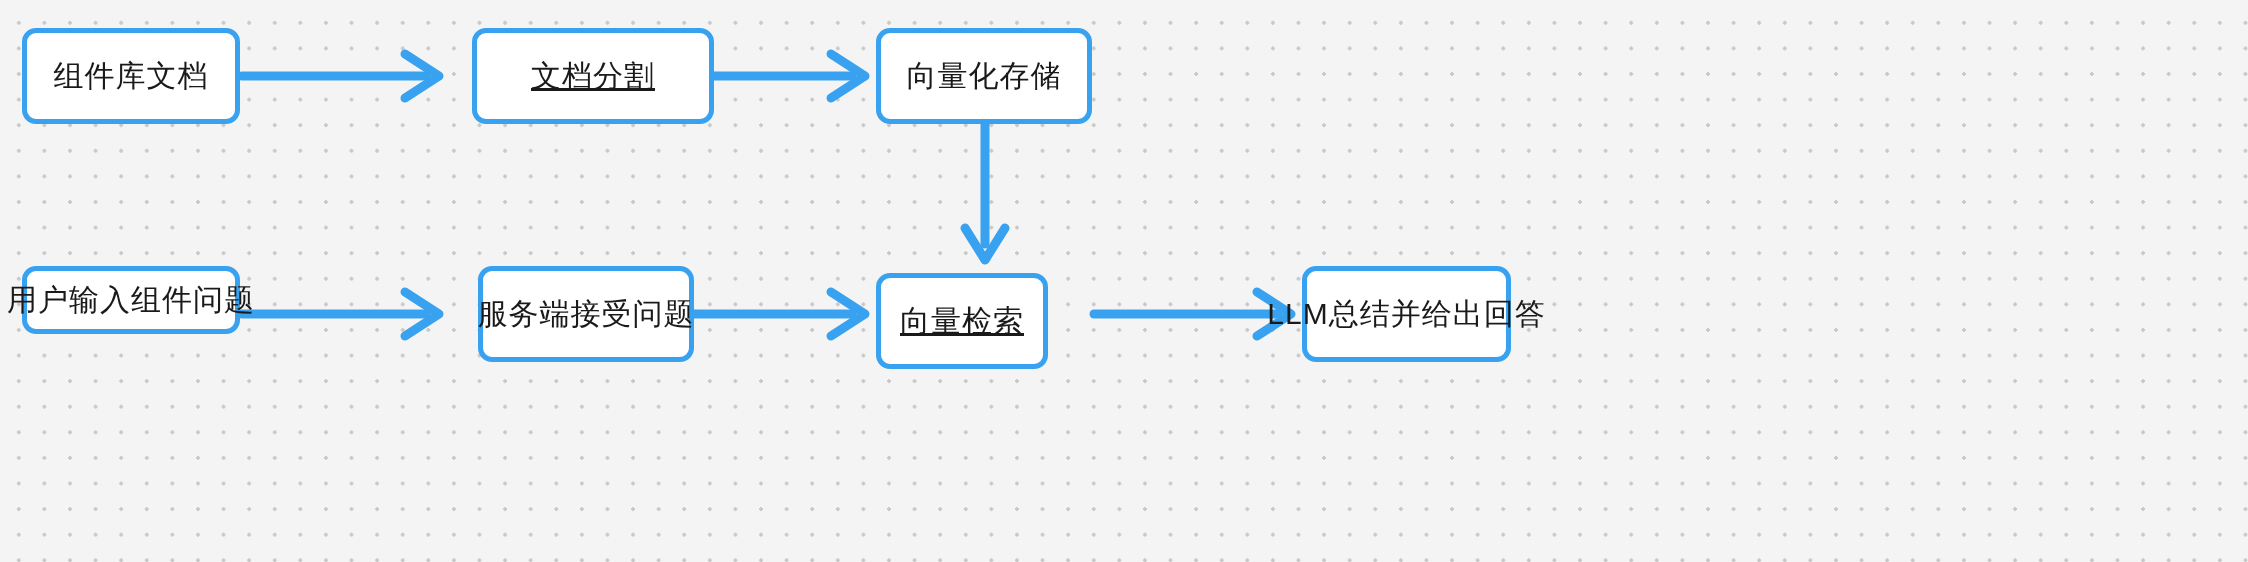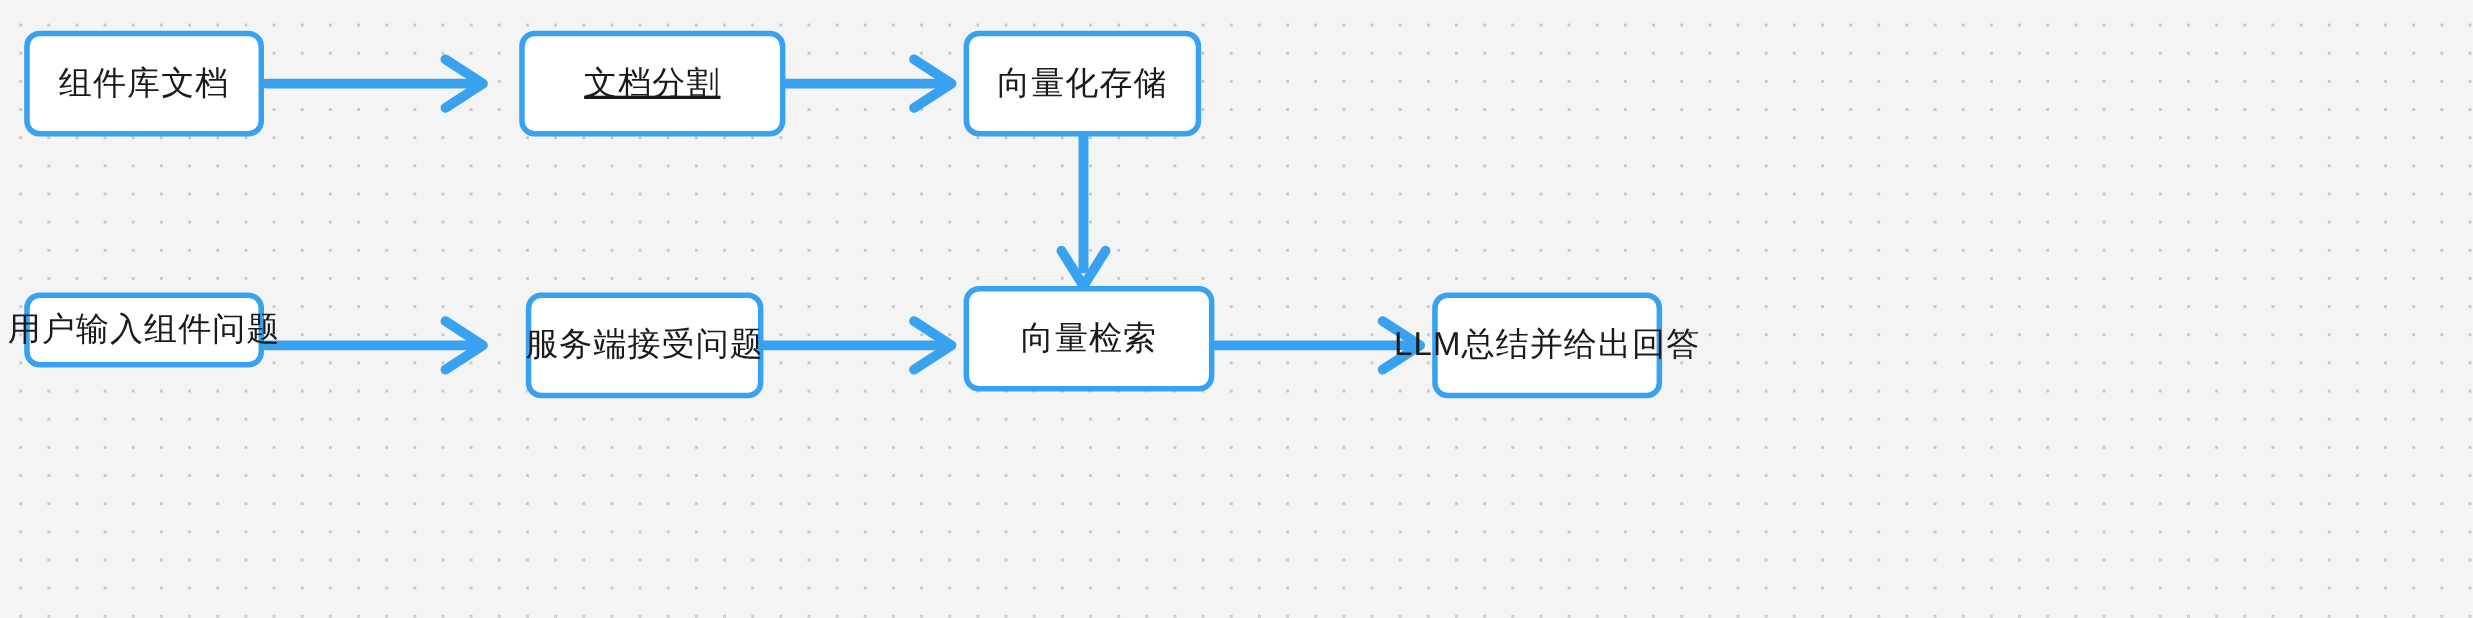--- a/index.html
+++ b/index.html
@@ -113,21 +113,21 @@
   </div>
 
   <div class="node" style="left:22px; top:266px; width:218px; height:68px;">
     <span class="node-label">用户输入组件问题</span>
   </div>
 
   <div class="node" style="left:450px; top:266px; width:216px; height:96px;margin-left:28px;">
     <span class="node-label">服务端接受问题</span>
   </div>
 
-  <div class="node" style="left:876px; top:260px; width:228px; height:96px;">
+  <div class="node" style="left:876px; top:273px; width:172px; height:96px;text-decoration:underline;">
     <span class="node-label">向量检索</span>
   </div>
 
   <div class="node" style="left:1302px; top:266px; width:209px; height:96px;">
     <span class="node-label">LLM总结并给出回答</span>
   </div>
 
 
 </div>
 

